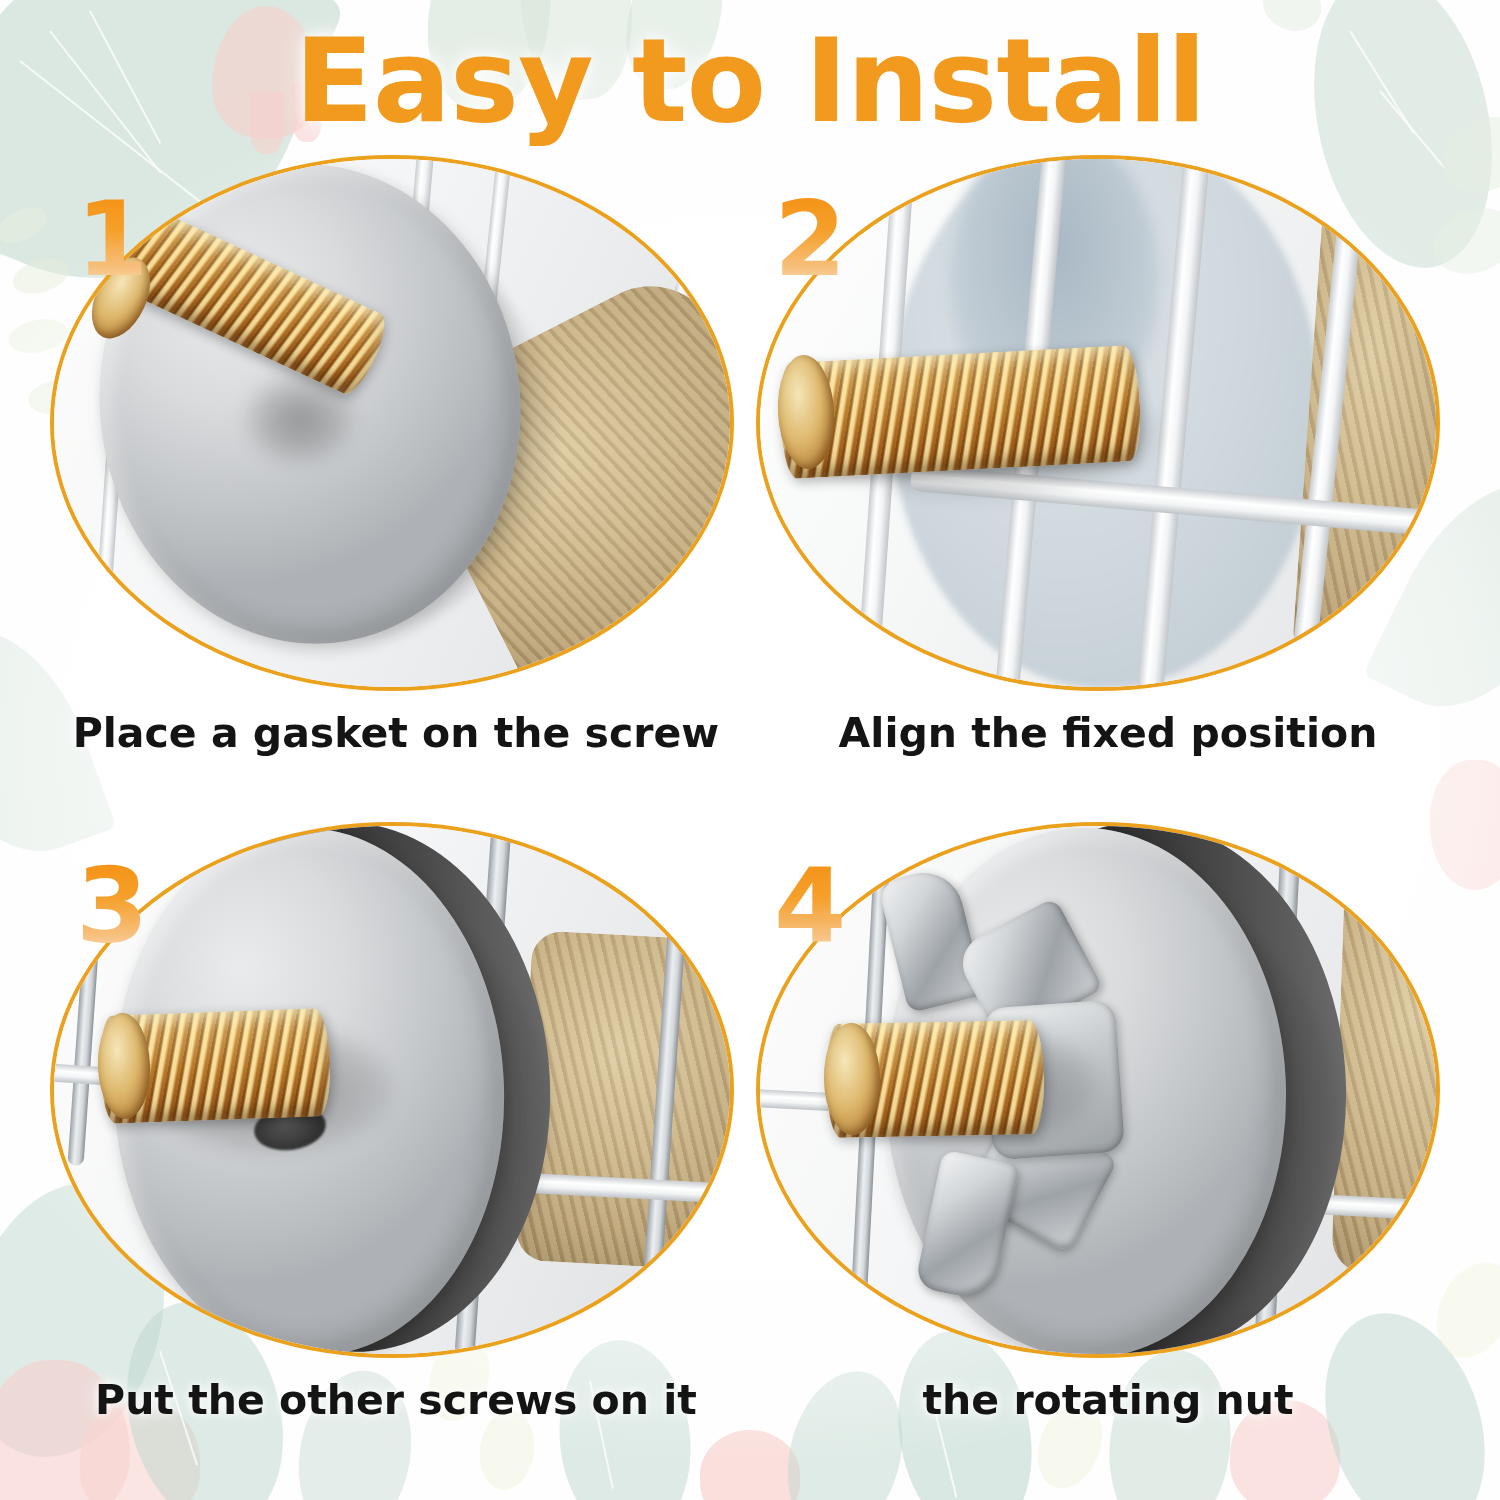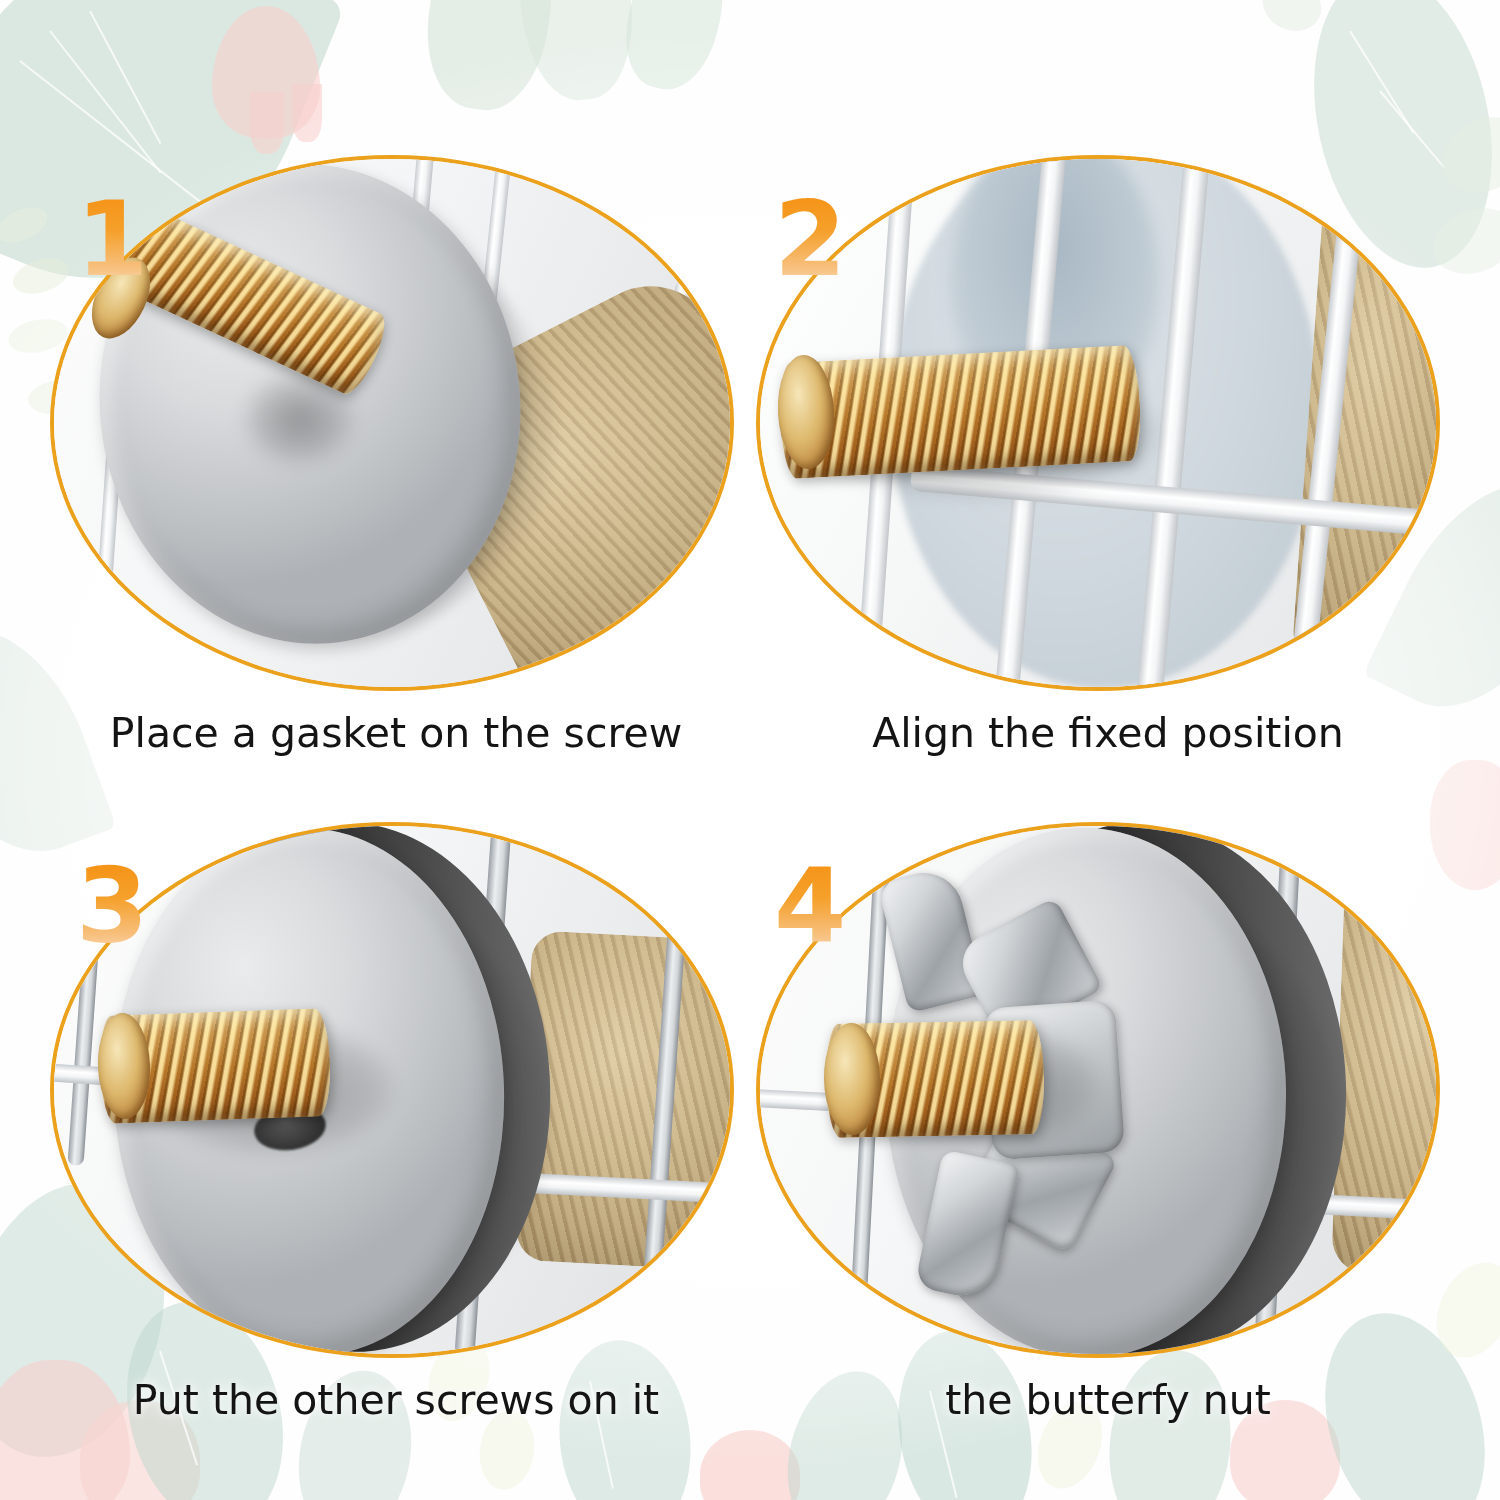--- a/index.html
+++ b/index.html
@@ -128,21 +128,21 @@
   }
 
   
   .caption {
     position: absolute;
     width: 720px;
     left: 8px;
     top: 552px;
     text-align: center;
     font-family: "DejaVu Sans", sans-serif;
-    font-weight: normal;
+    font-weight: bold;
     font-size: 41px;
     line-height: 1.27;
     color: #141414;
     text-shadow: 0 0 9px rgba(255,255,255,.95), 0 0 18px rgba(255,255,255,.85);
     z-index: 6;
   }
 
   
 
   
@@ -289,20 +289,21 @@
     <div class="vein" style="left:930px; top:1390px; width:110px; transform:rotate(76deg);"></div>
     <div class="sprig-leaf" style="left:1040px;top:1400px;width:60px;height:90px;background:#F0F4DC;transform:rotate(20deg);border-radius:50%;"></div>
     <div class="leaf-oval" style="left:1110px; top:1350px; width:120px; height:190px; background:#C3D9CF; transform:rotate(6deg);"></div>
     <div class="blob" style="left:1230px; top:1400px; width:110px; height:110px; background:#F7CFCB; border-radius:50% 50% 42% 42%;"></div>
     <div class="leaf-oval" style="left:1330px; top:1310px; width:150px; height:230px; background:#BCD6CB; transform:rotate(-18deg);"></div>
     <div class="sprig-leaf" style="left:1440px;top:1260px;width:70px;height:100px;background:#F2F5DE;transform:rotate(26deg);border-radius:50%;"></div>
   </div>
 
   <div id="bg-fade"></div>
 
+  <div id="title">Easy to Install</div>
 
   <div class="step step-1">
     <div class="step-num">1</div>
 
     <div class="photo-oval">
       <div class="photo">
         <div class="photo-bg-white"></div>
 
         <div class="cage-bar-v" style="left:54px; top:-10px; width:15px; height:560px; transform:rotate(4deg);"></div>
         <div class="cage-bar-v" style="left:352px; top:-20px; width:17px; height:280px; transform:rotate(5deg);"></div>
@@ -420,17 +421,17 @@
         <div class="wingnut-blade" style="left:168px; top:330px; width:78px; height:140px; transform:rotate(12deg); border-radius:14px 10px 40px 22px;"></div>
         <div class="wingnut-hub" style="left:228px; top:178px; width:132px; height:152px; border-radius:22px; transform:rotate(-4deg);"></div>
 
         <div class="soft-shadow" style="left:118px; top:196px; width:220px; height:126px; filter:blur(8px);"></div>
         <div class="screw" style="left:66px; top:196px; width:218px; height:114px; transform:rotate(-1deg);"></div>
         <div class="screw-cap" style="left:64px; top:197px; width:56px; height:112px; transform:rotate(-1deg);"></div>
       </div>
     </div>
 
     <div class="caption">
-      <div>the butterfy nut</div>
+      <div>the rotating nut</div>
     </div>
   </div>
 
 </div>
 
 </body></html>

